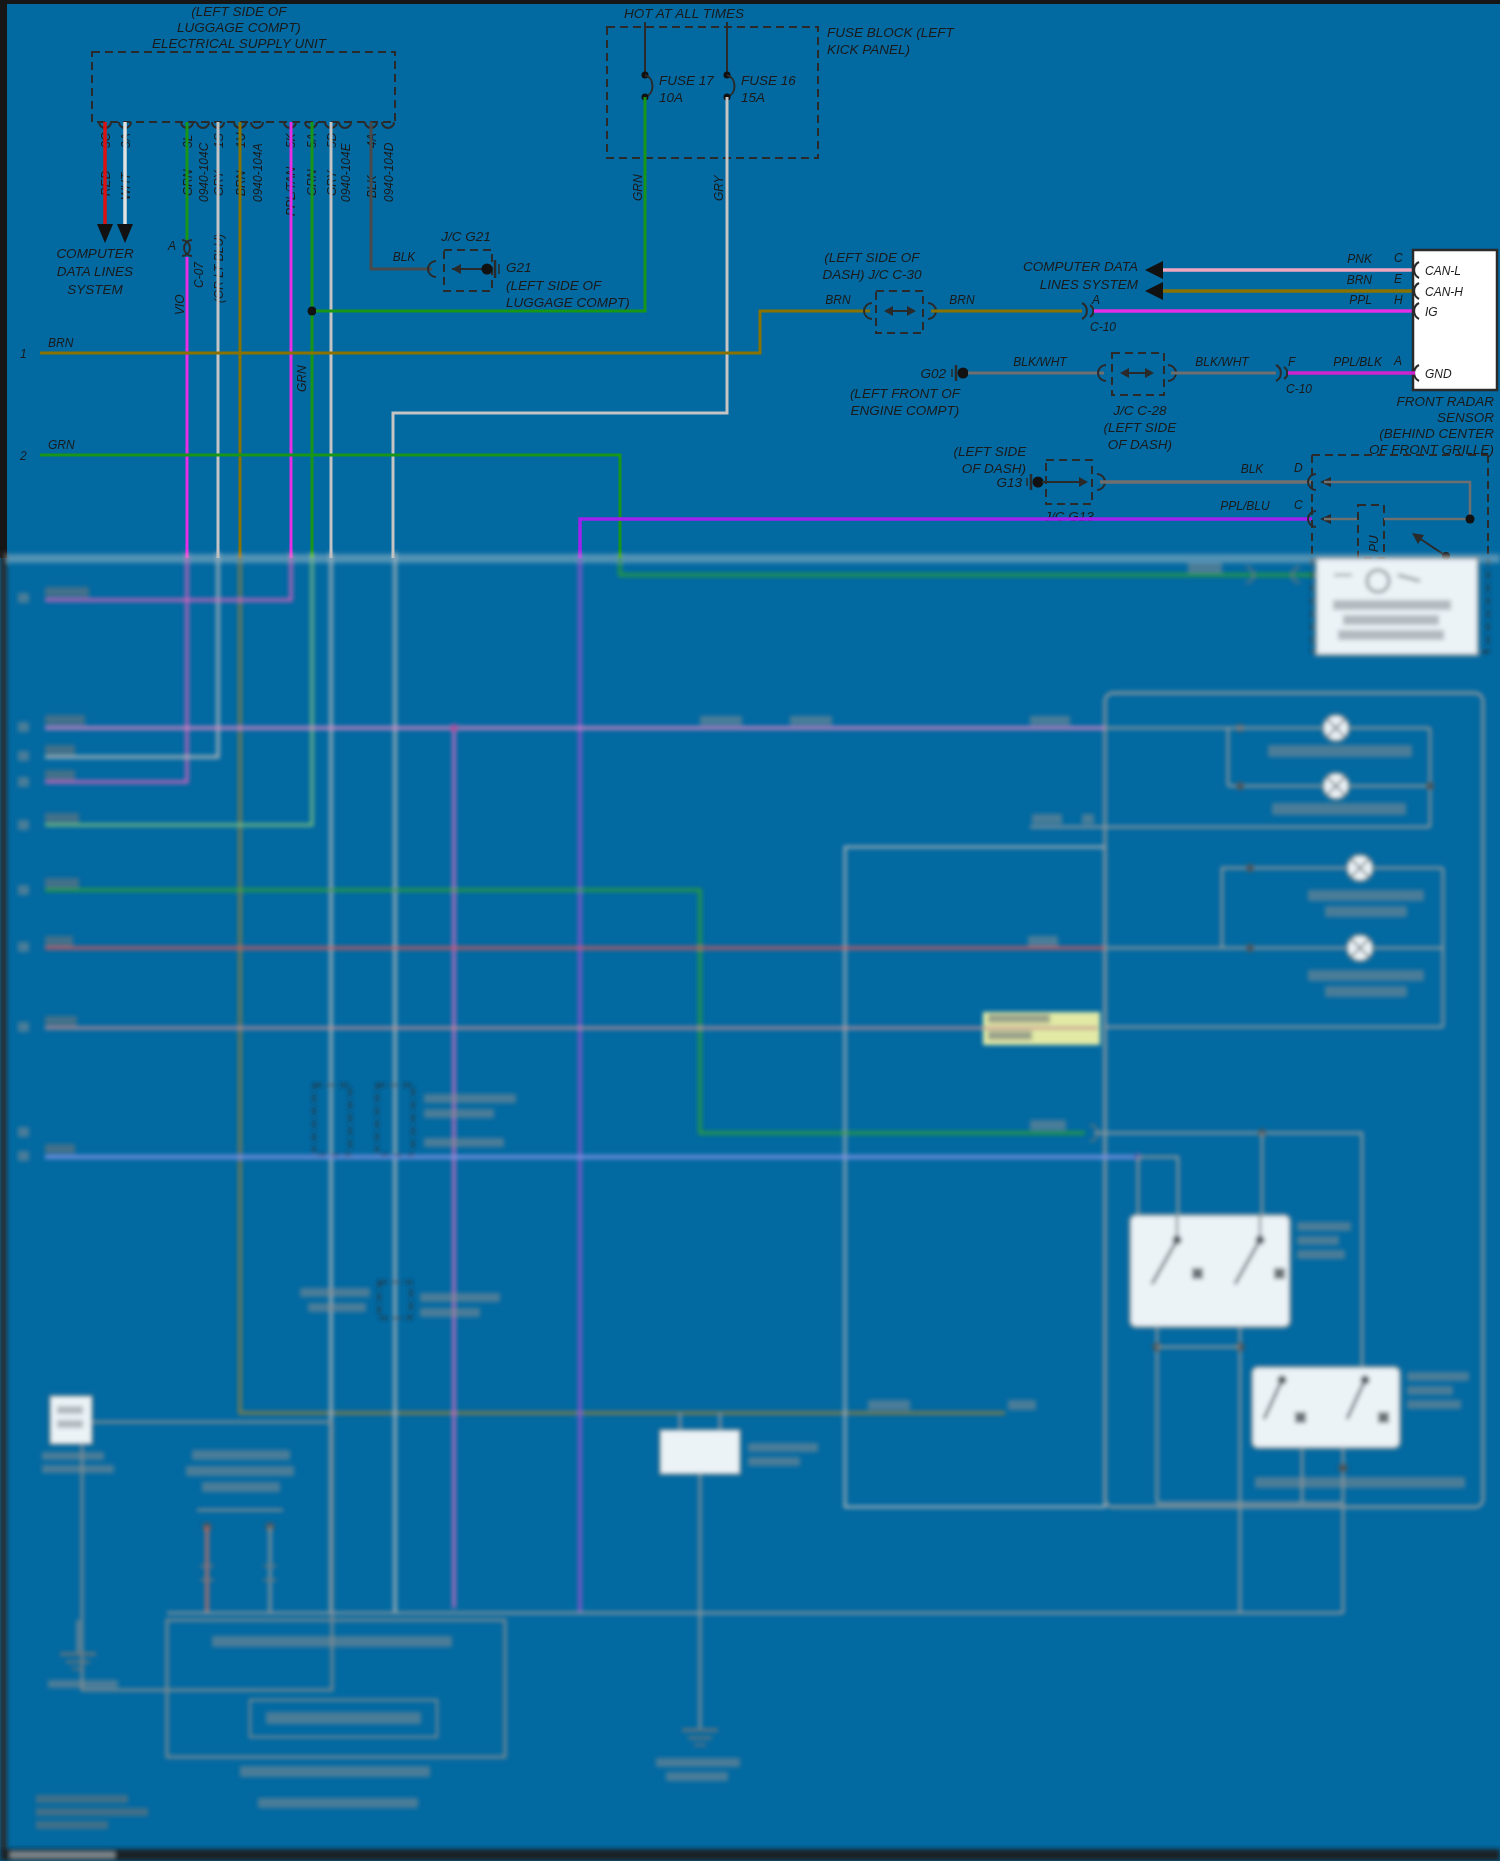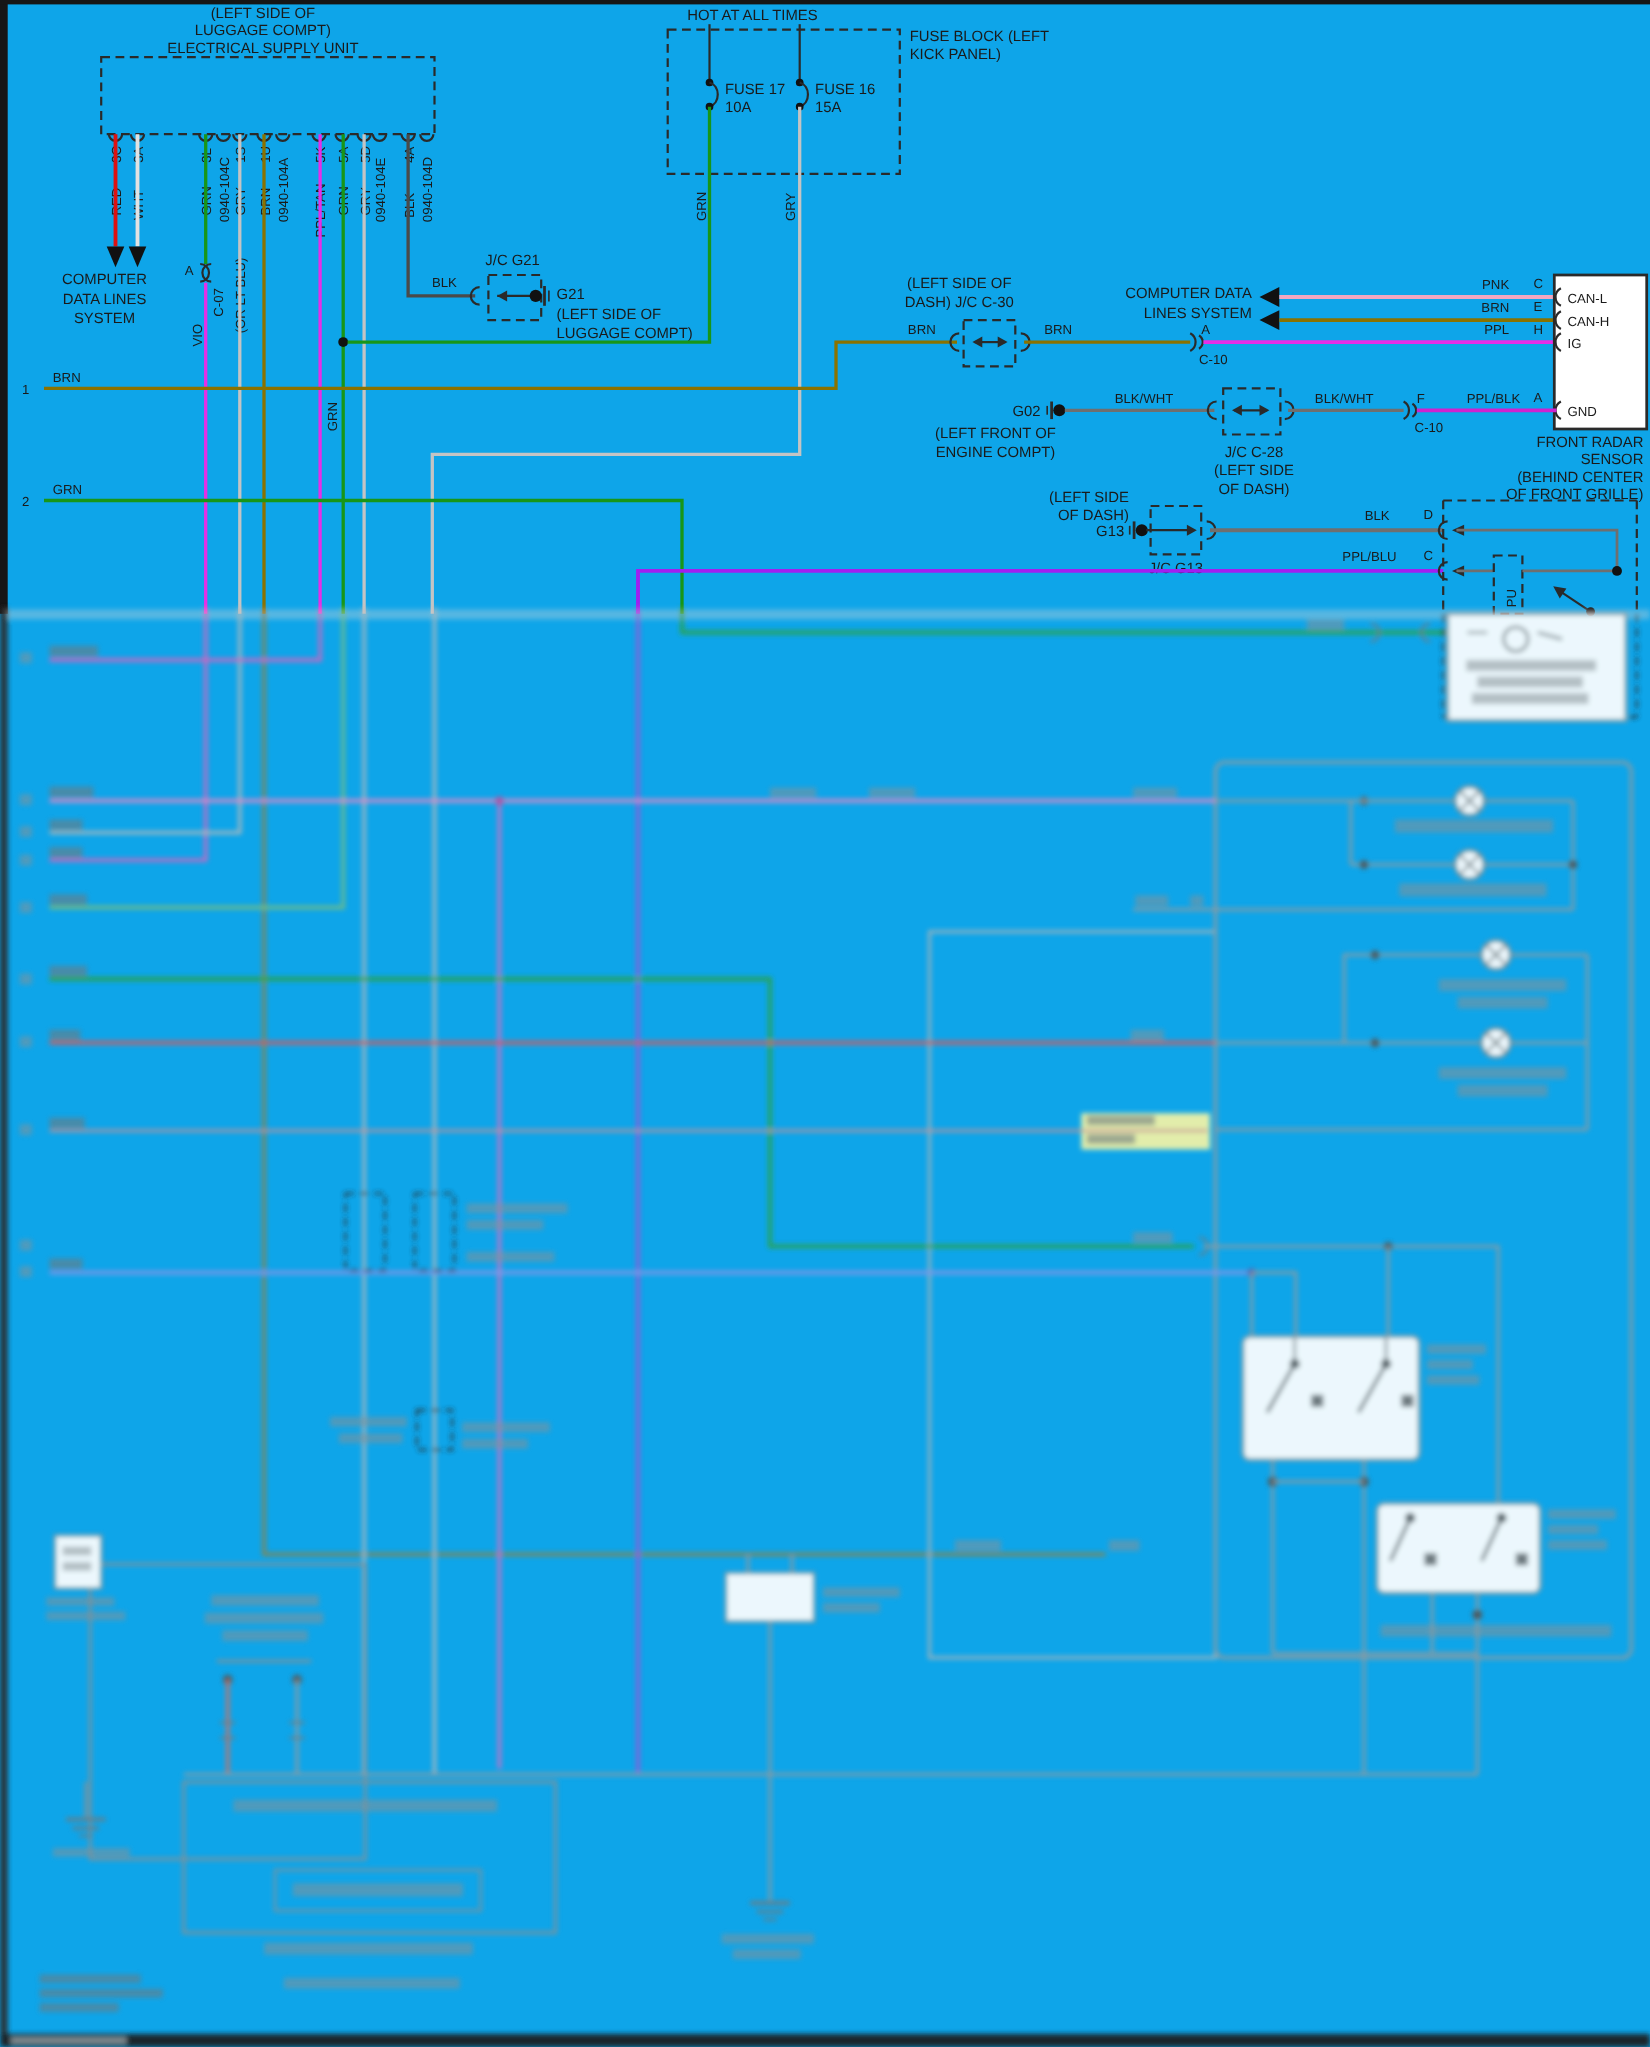--- a/index.html
+++ b/index.html
@@ -1,16 +1,16 @@
 <!DOCTYPE html>
 <html><head>
 <meta charset="utf-8">
 <style>
   html,body{margin:0;padding:0;background:#ffffff;}
-  .page{position:relative;width:1500px;height:1861px;background:#0ea5e9;overflow:hidden;}
+  .page{position:relative;width:1500px;height:1861px;background:#0369a1;overflow:hidden;font-style:italic;}
   svg{display:block;}
   text{font-family:"Liberation Sans","DejaVu Sans",sans-serif;fill:#1a1a1a;}
   .t13{font-size:13.5px;}
   .t12{font-size:12px;}
   .mid{text-anchor:middle;}
   .end{text-anchor:end;}
   .wire{fill:none;}
   .sym{fill:none;stroke:#2a2a2a;stroke-width:2;}
   .dash{fill:none;stroke:#2a2a2a;stroke-width:2;stroke-dasharray:8 5;}
   .blob{fill:#8f8f8f;opacity:.55;}

